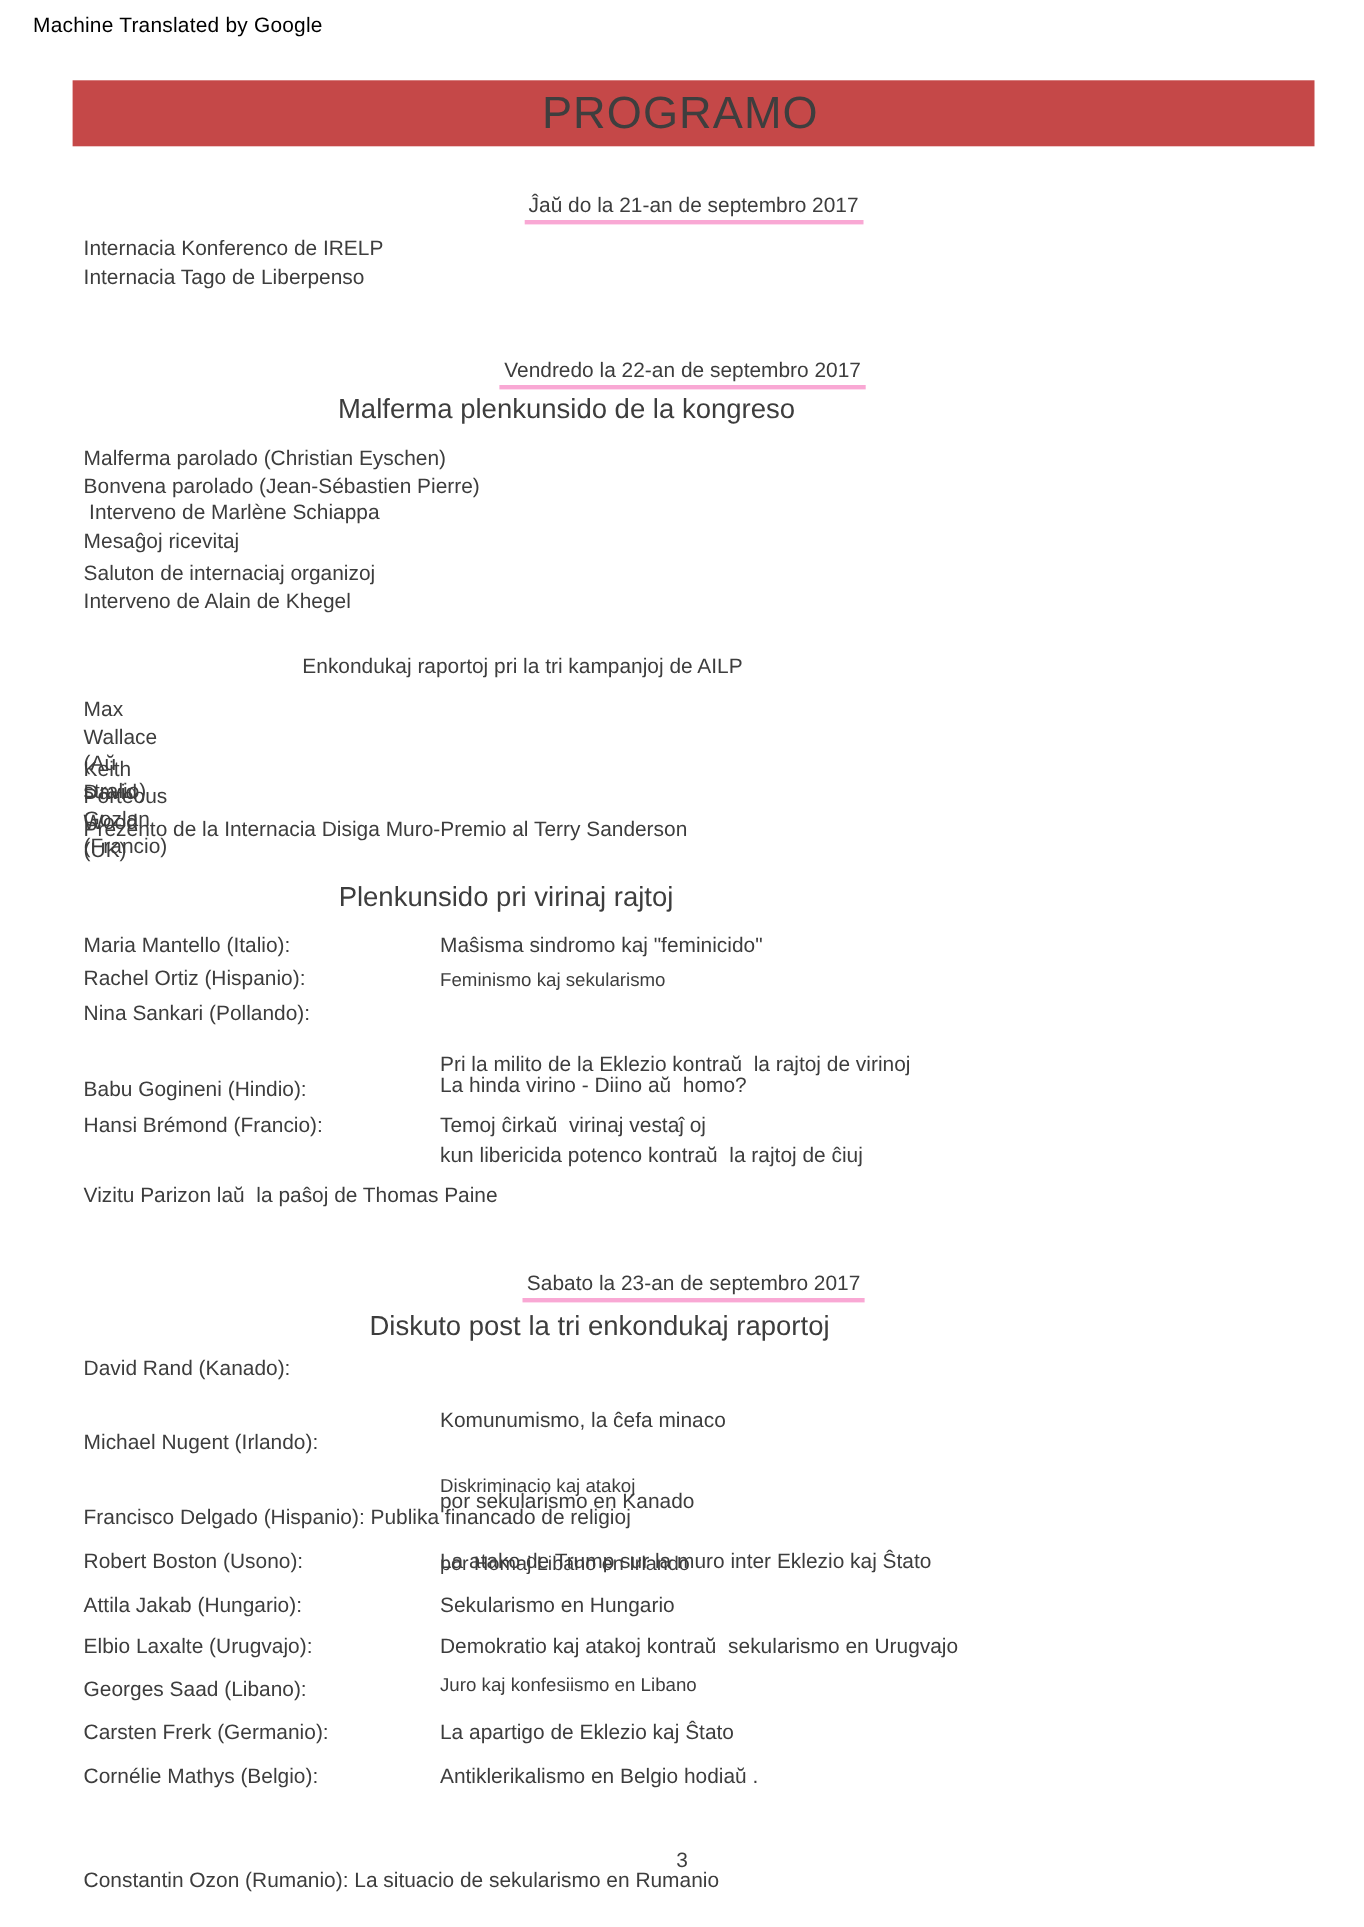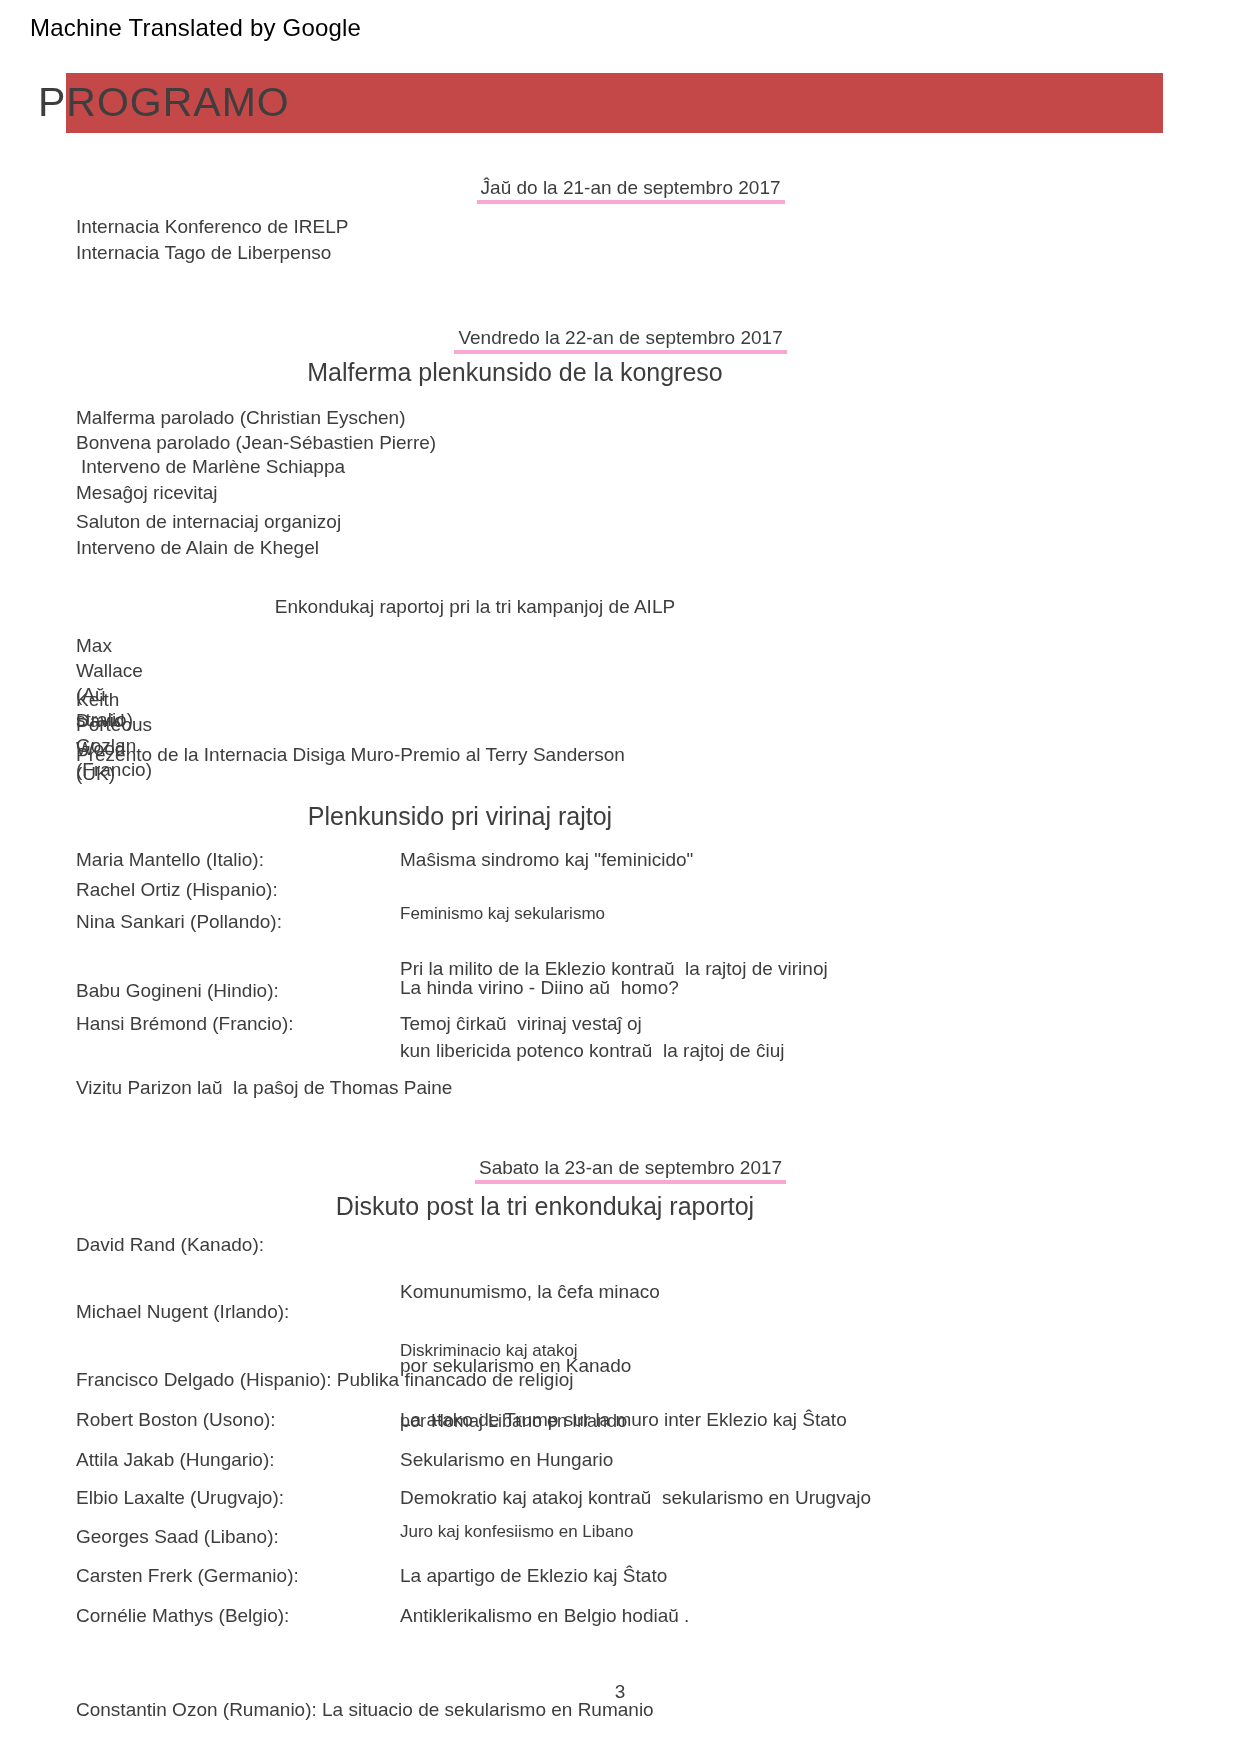--- a/index.html
+++ b/index.html
@@ -19,32 +19,33 @@
     overflow: hidden;
   }
   .abs {
     position: absolute;
     white-space: pre-wrap;
   }
   .note {
     left: 30px;
     top: 12px;
     color: #000000;
-    font-size: 24px;
+    font-size: 19px;
     letter-spacing: 0.2px;
   }
   .banner {
     left: 66px;
     top: 73px;
     width: 1097px;
     height: 60px;
     background: #c54848;
     display: flex;
     align-items: center;
-    justify-content: flex-start;
+    justify-content: center;
+    padding-left: 32px;
   }
   .banner-title {
     font-size: 41px;
     color: #3e3e3e;
     transform: translateX(-28px);
     letter-spacing: 1px;
     white-space: pre;
   }
   .center {
     left: 0;
@@ -106,21 +107,21 @@
   <div class="abs" style="left:76px; top:743px;">Prezento de la Internacia Disiga Muro-Premio al Terry Sanderson</div>
 
   <div class="abs center h2" style="top:800px; transform:translateX(-160px);">Plenkunsido pri virinaj rajtoj</div>
 
   <div class="row" style="top:848px;">
     <div class="left-col">Maria Mantello (Italio):</div>
     <div class="right-col">Maŝisma sindromo kaj "feminicido"</div>
   </div>
   <div class="row" style="top:878px;">
     <div class="left-col">Rachel Ortiz (Hispanio):</div>
-    <div class="right-col small" style="top:2px;margin-top:23px;">Feminismo kaj sekularismo</div>
+    <div class="right-col small" style="top:2px;">Feminismo kaj sekularismo</div>
   </div>
   <div class="row" style="top:908px;">
     <div class="left-col" style="top:2px;">Nina Sankari (Pollando):</div>
     <div class="right-col">
       <div>Pri la milito de la Eklezio kontraŭ  la rajtoj de virinoj</div>
       <div class="line2">kun libericida potenco kontraŭ  la rajtoj de ĉiuj</div>
     </div>
   </div>
   <div class="row" style="top:976px;">
     <div class="left-col" style="top:3px;">Babu Gogineni (Hindio):</div>

